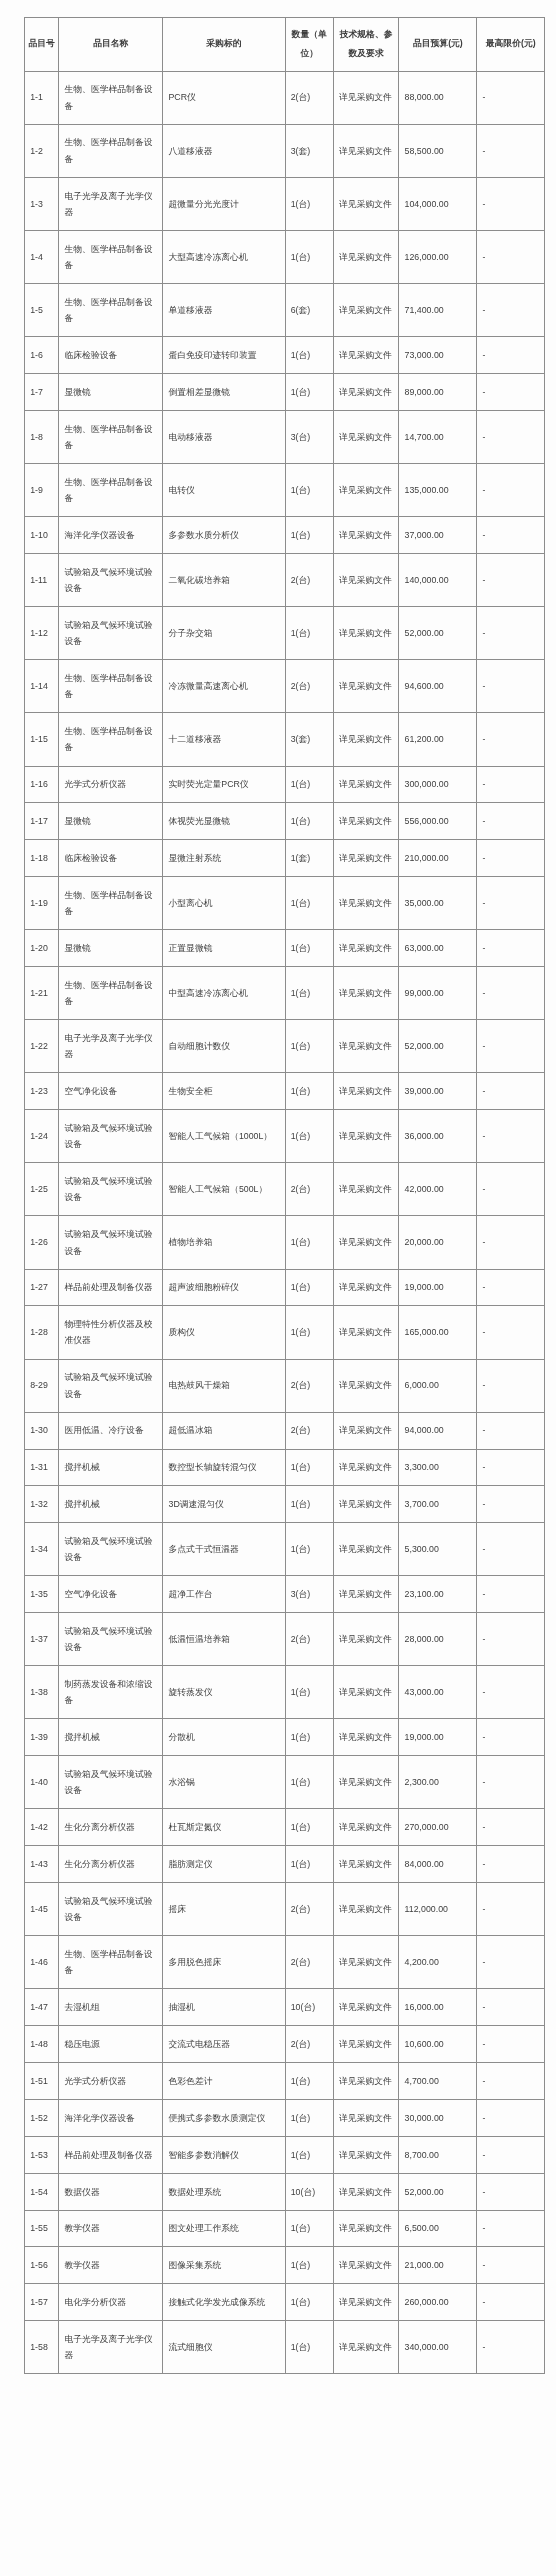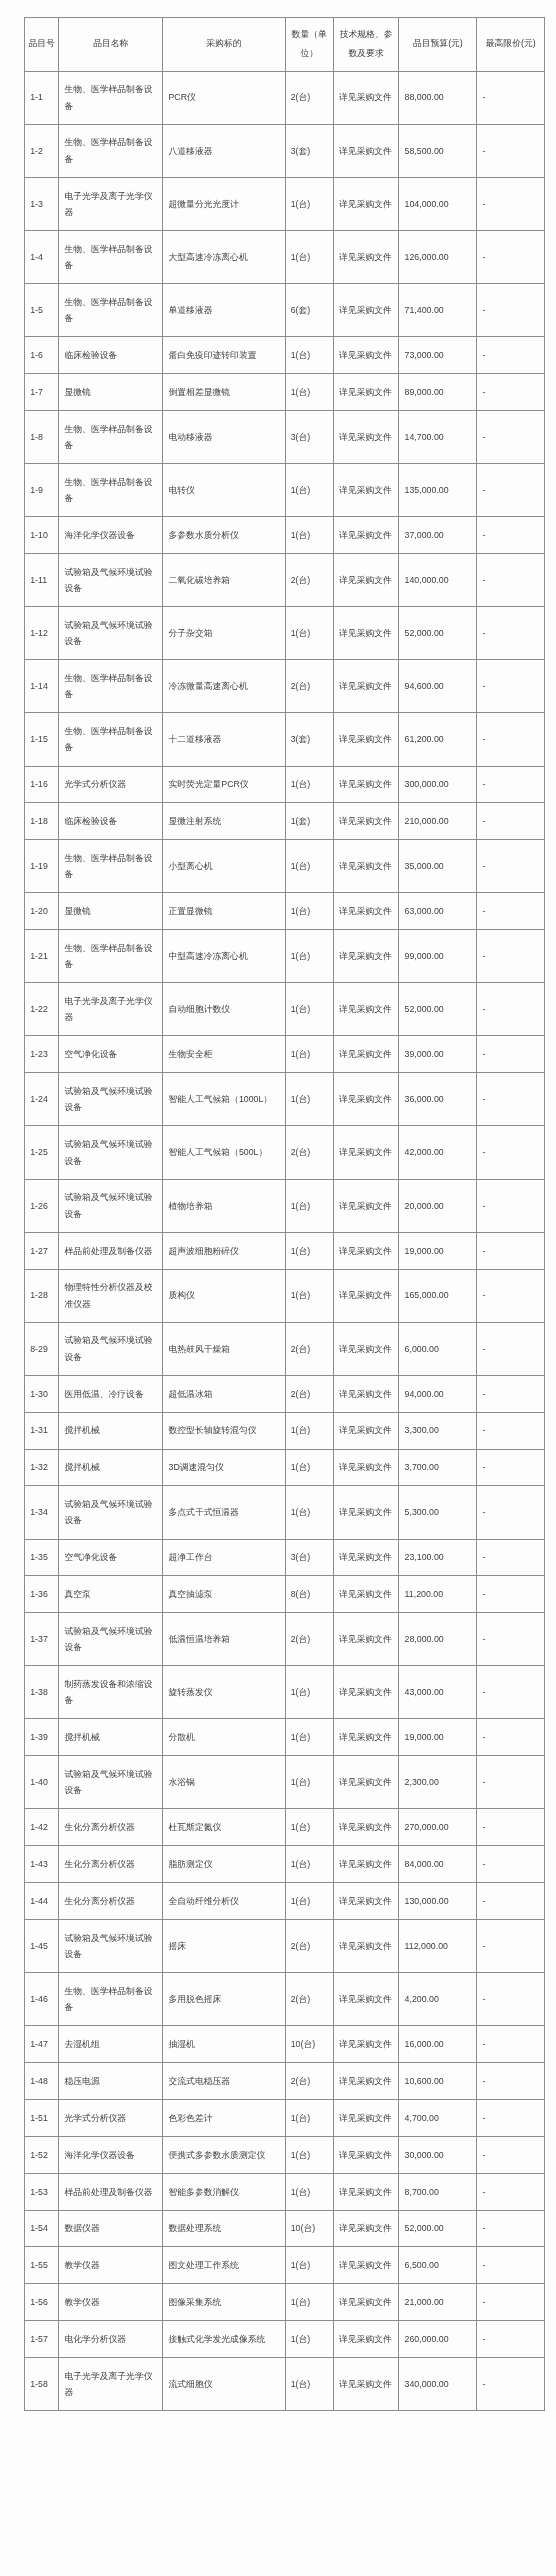--- a/index.html
+++ b/index.html
@@ -23,21 +23,21 @@
   .proc-table th, .proc-table td {
     border: 0.5px solid #8c8c8c;
     color: #3d3d3d;
     vertical-align: middle;
     box-sizing: border-box;
     word-break: break-all;
     overflow-wrap: break-word;
   }
   .proc-table th {
     font-size: 8.8px;
-    font-weight: 400;
+    font-weight: 700;
     text-align: center;
     padding: 7.2px 3.1px;
     line-height: 2.2;
     height: 46px;
     background: #fdfdfd;
   }
   .proc-table td {
     font-size: 8.8px;
     font-weight: 400;
     text-align: left;
@@ -212,20 +212,29 @@
         <tr>
           <td>1-16</td>
           <td>光学式分析仪器</td>
           <td>实时荧光定量PCR仪</td>
           <td>1(台)</td>
           <td>详见采购文件</td>
           <td>300,000.00</td>
           <td>-</td>
         </tr>
         <tr>
+          <td>1-17</td>
+          <td>显微镜</td>
+          <td>体视荧光显微镜</td>
+          <td>1(台)</td>
+          <td>详见采购文件</td>
+          <td>556,000.00</td>
+          <td>-</td>
+        </tr>
+        <tr>
           <td>1-18</td>
           <td>临床检验设备</td>
           <td>显微注射系统</td>
           <td>1(套)</td>
           <td>详见采购文件</td>
           <td>210,000.00</td>
           <td>-</td>
         </tr>
         <tr>
           <td>1-19</td>
@@ -365,29 +374,20 @@
         <tr>
           <td>1-35</td>
           <td>空气净化设备</td>
           <td>超净工作台</td>
           <td>3(台)</td>
           <td>详见采购文件</td>
           <td>23,100.00</td>
           <td>-</td>
         </tr>
         <tr>
-          <td>1-36</td>
-          <td>真空泵</td>
-          <td>真空抽滤泵</td>
-          <td>8(台)</td>
-          <td>详见采购文件</td>
-          <td>11,200.00</td>
-          <td>-</td>
-        </tr>
-        <tr>
           <td>1-37</td>
           <td>试验箱及气候环境试验设备</td>
           <td>低温恒温培养箱</td>
           <td>2(台)</td>
           <td>详见采购文件</td>
           <td>28,000.00</td>
           <td>-</td>
         </tr>
         <tr>
           <td>1-38</td>
@@ -425,29 +425,20 @@
           <td>270,000.00</td>
           <td>-</td>
         </tr>
         <tr>
           <td>1-43</td>
           <td>生化分离分析仪器</td>
           <td>脂肪测定仪</td>
           <td>1(台)</td>
           <td>详见采购文件</td>
           <td>84,000.00</td>
-          <td>-</td>
-        </tr>
-        <tr>
-          <td>1-44</td>
-          <td>生化分离分析仪器</td>
-          <td>全自动纤维分析仪</td>
-          <td>1(台)</td>
-          <td>详见采购文件</td>
-          <td>130,000.00</td>
           <td>-</td>
         </tr>
         <tr>
           <td>1-45</td>
           <td>试验箱及气候环境试验设备</td>
           <td>摇床</td>
           <td>2(台)</td>
           <td>详见采购文件</td>
           <td>112,000.00</td>
           <td>-</td>

